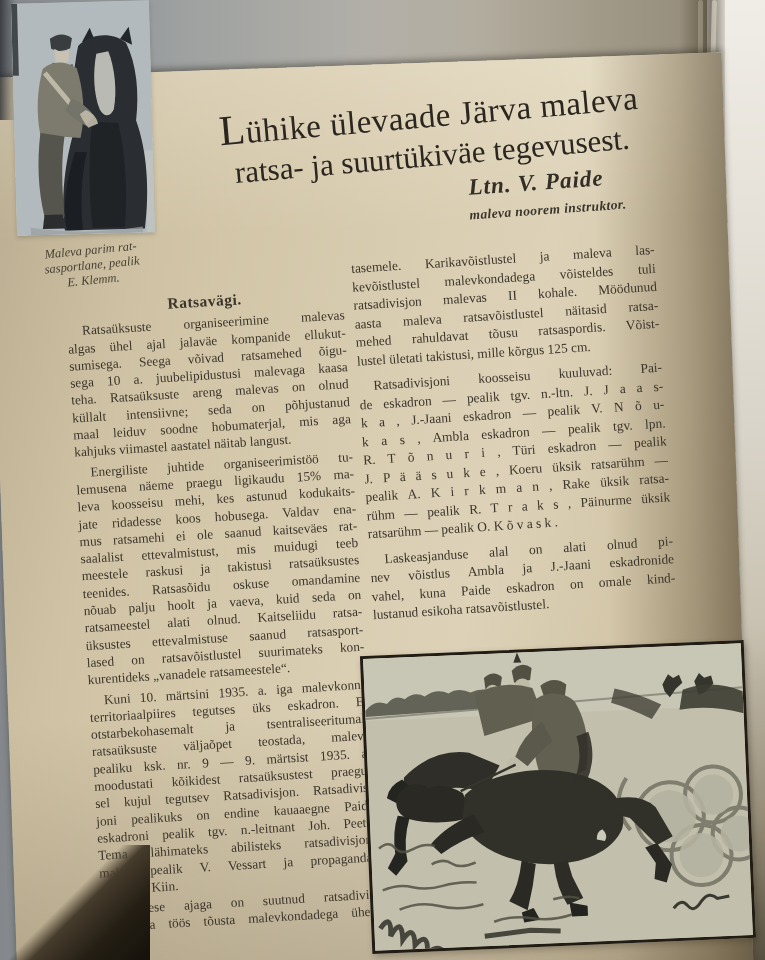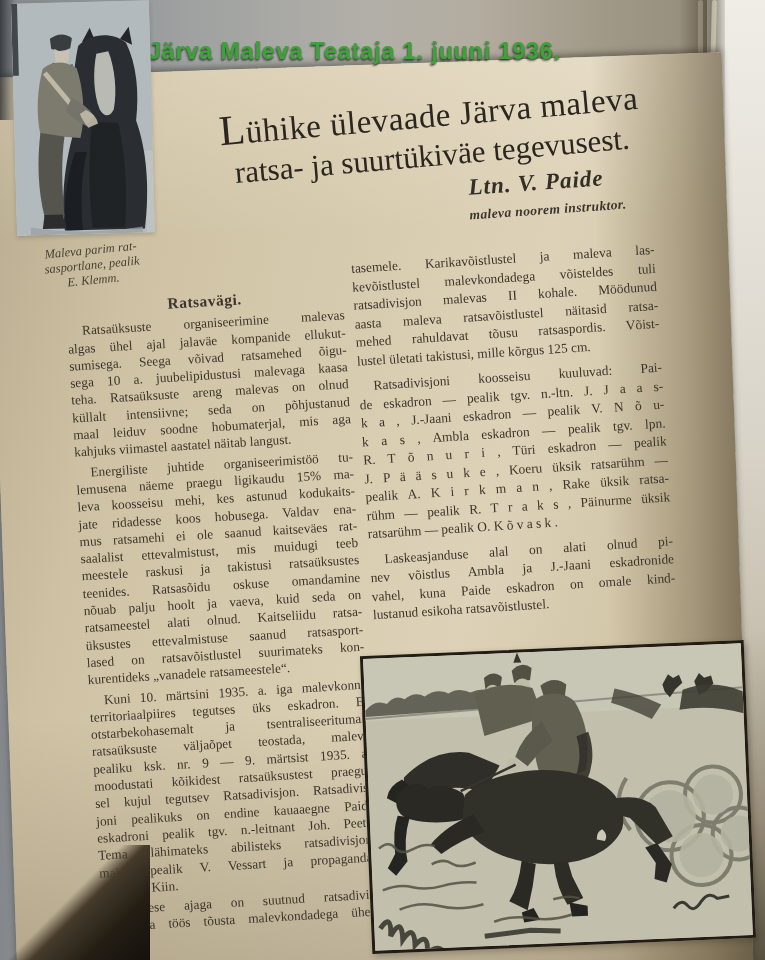--- a/index.html
+++ b/index.html
@@ -89,21 +89,20 @@
 <div id="canvas">
 
   <div class="facing-page"></div>
   <div class="crease"></div>
   <div class="page-edge-sliver" style="right:52px;top:0;height:300px;transform:rotate(1.5deg);"></div>
   <div class="page-edge-sliver" style="right:62px;top:0;height:180px;opacity:.5;"></div>
 
   <div class="paper"></div>
   <div class="left-edge-shadow"></div>
 
-  <div class="overlay-title">Järva Maleva Teataja 1. juuni 1936.</div>
 
   <div class="rider-photo">
     <svg viewBox="0 0 138 232">
       <rect x="0" y="0" width="138" height="232" fill="#b2babd"></rect>
       <rect x="0" y="0" width="6" height="72" fill="#2e3238" opacity=".85"></rect>
       <rect x="130" y="150" width="8" height="82" fill="#c6cac5" opacity=".6"></rect>
 
       <path d="M70,40 l8,-14 6,16 z" fill="#23262b"></path>
       <path d="M108,38 l9,-12 3,18 z" fill="#23262b"></path>
       <path d="M66,44 C60,70 58,96 62,122 C52,150 44,190 48,228 L128,228 C134,190 132,150 122,120 C126,92 124,64 114,42 C100,30 78,32 66,44 Z" fill="#2a2d31"></path>

